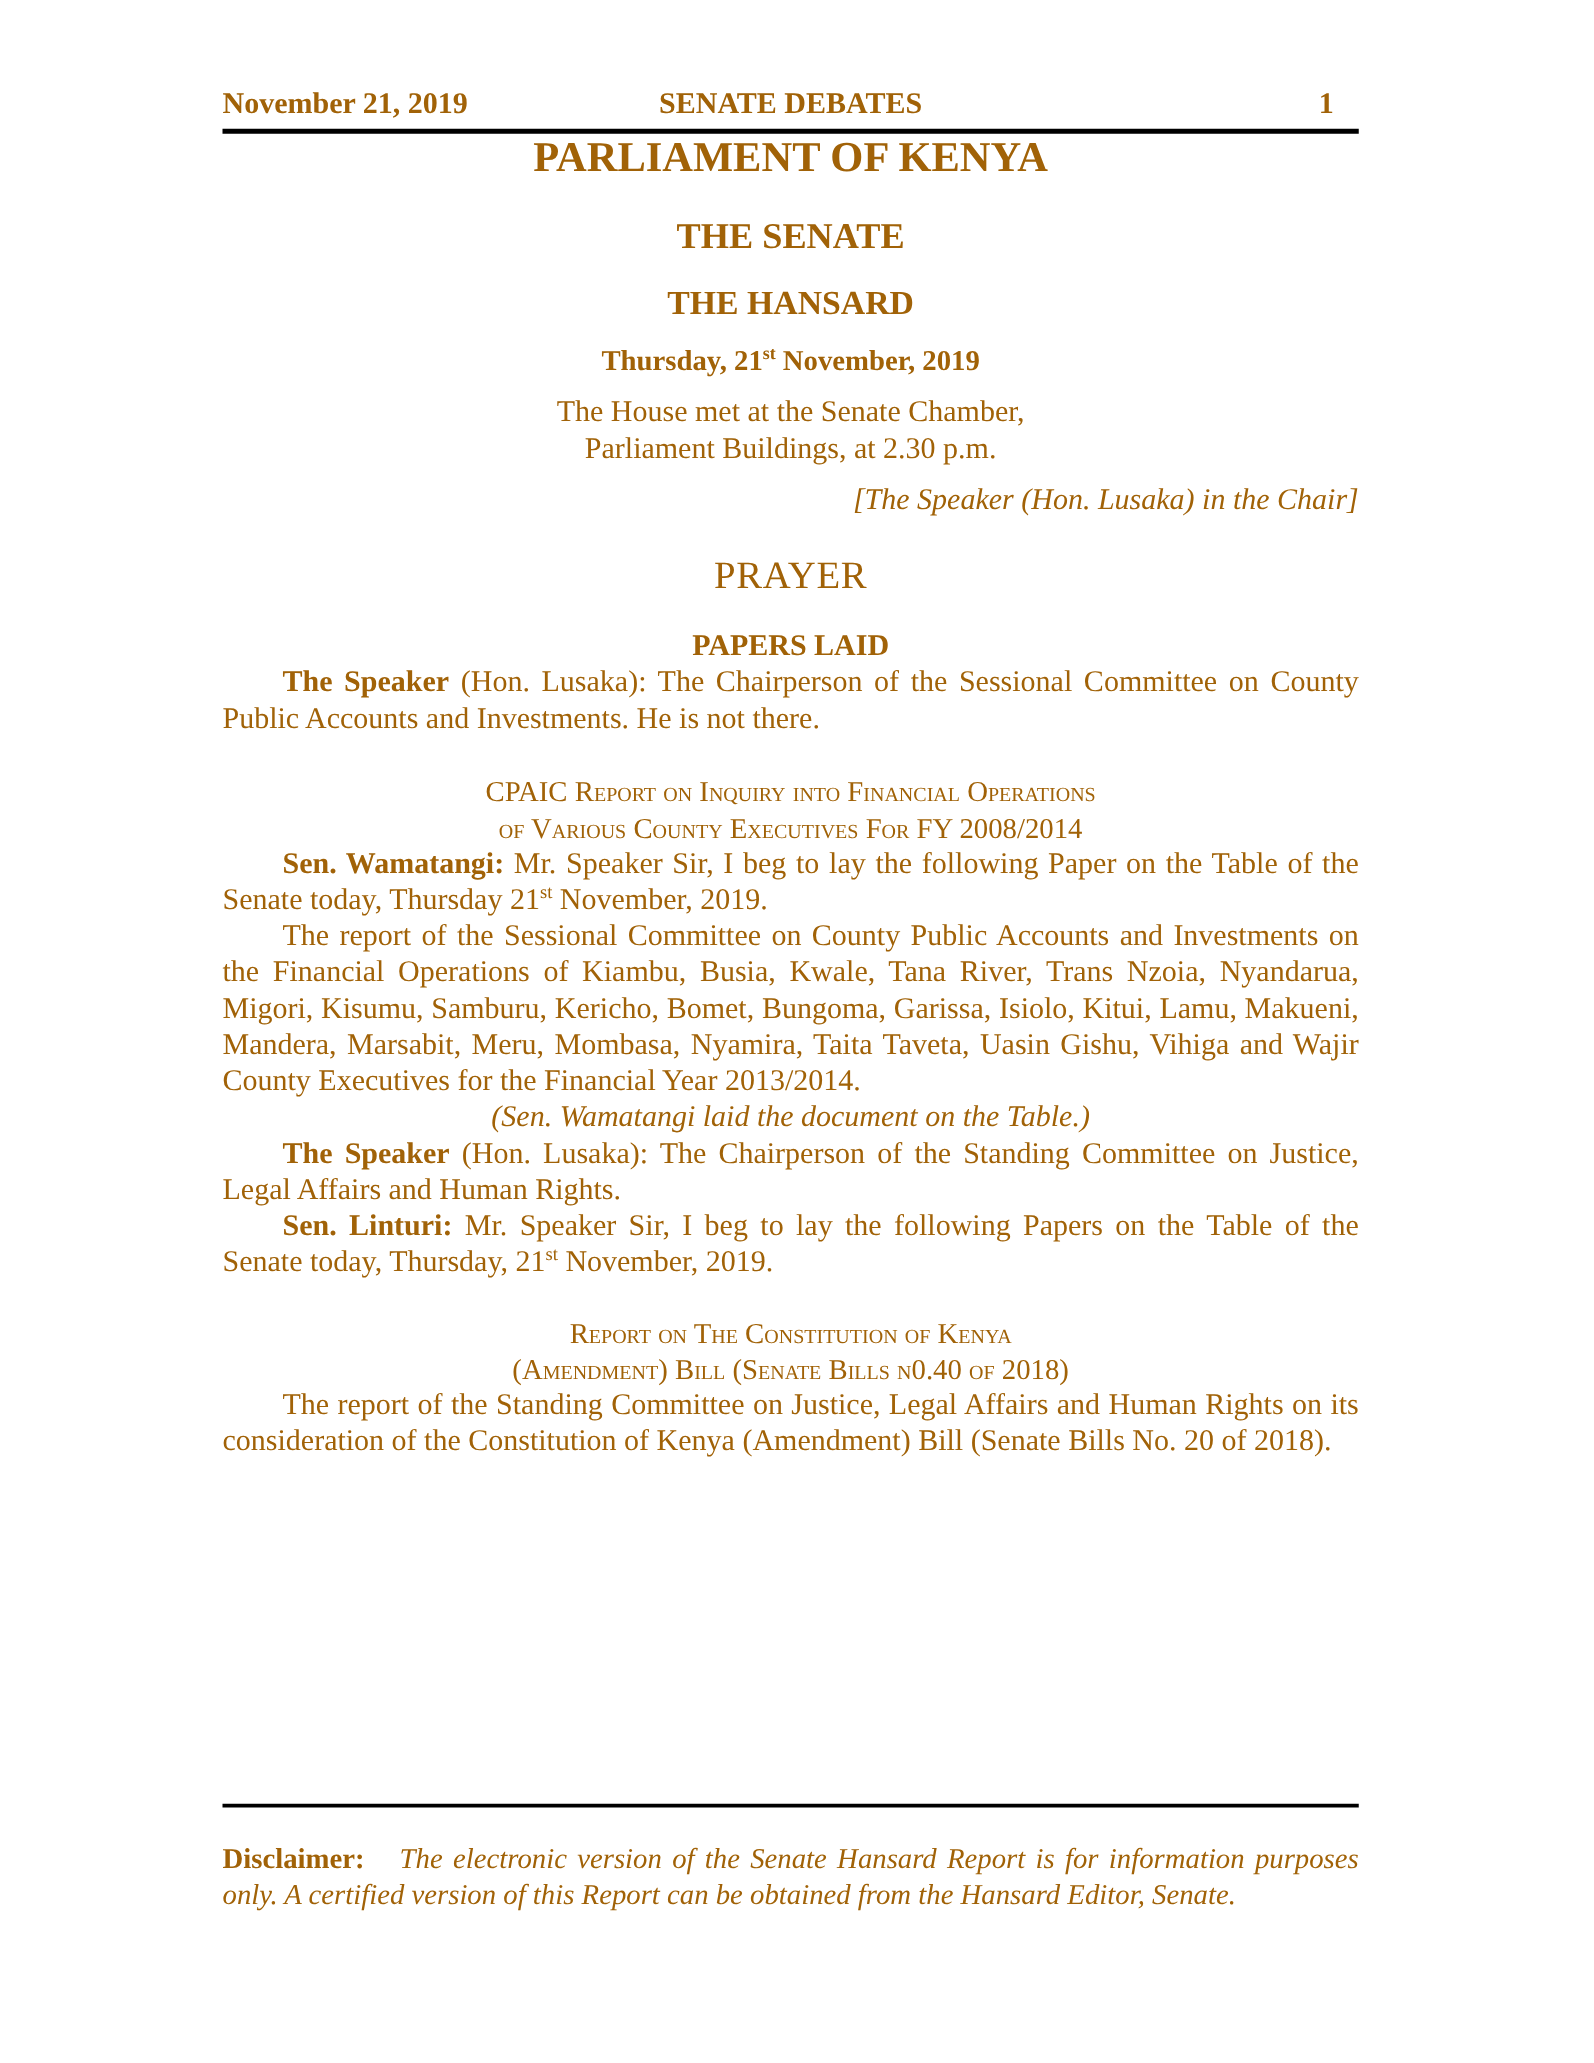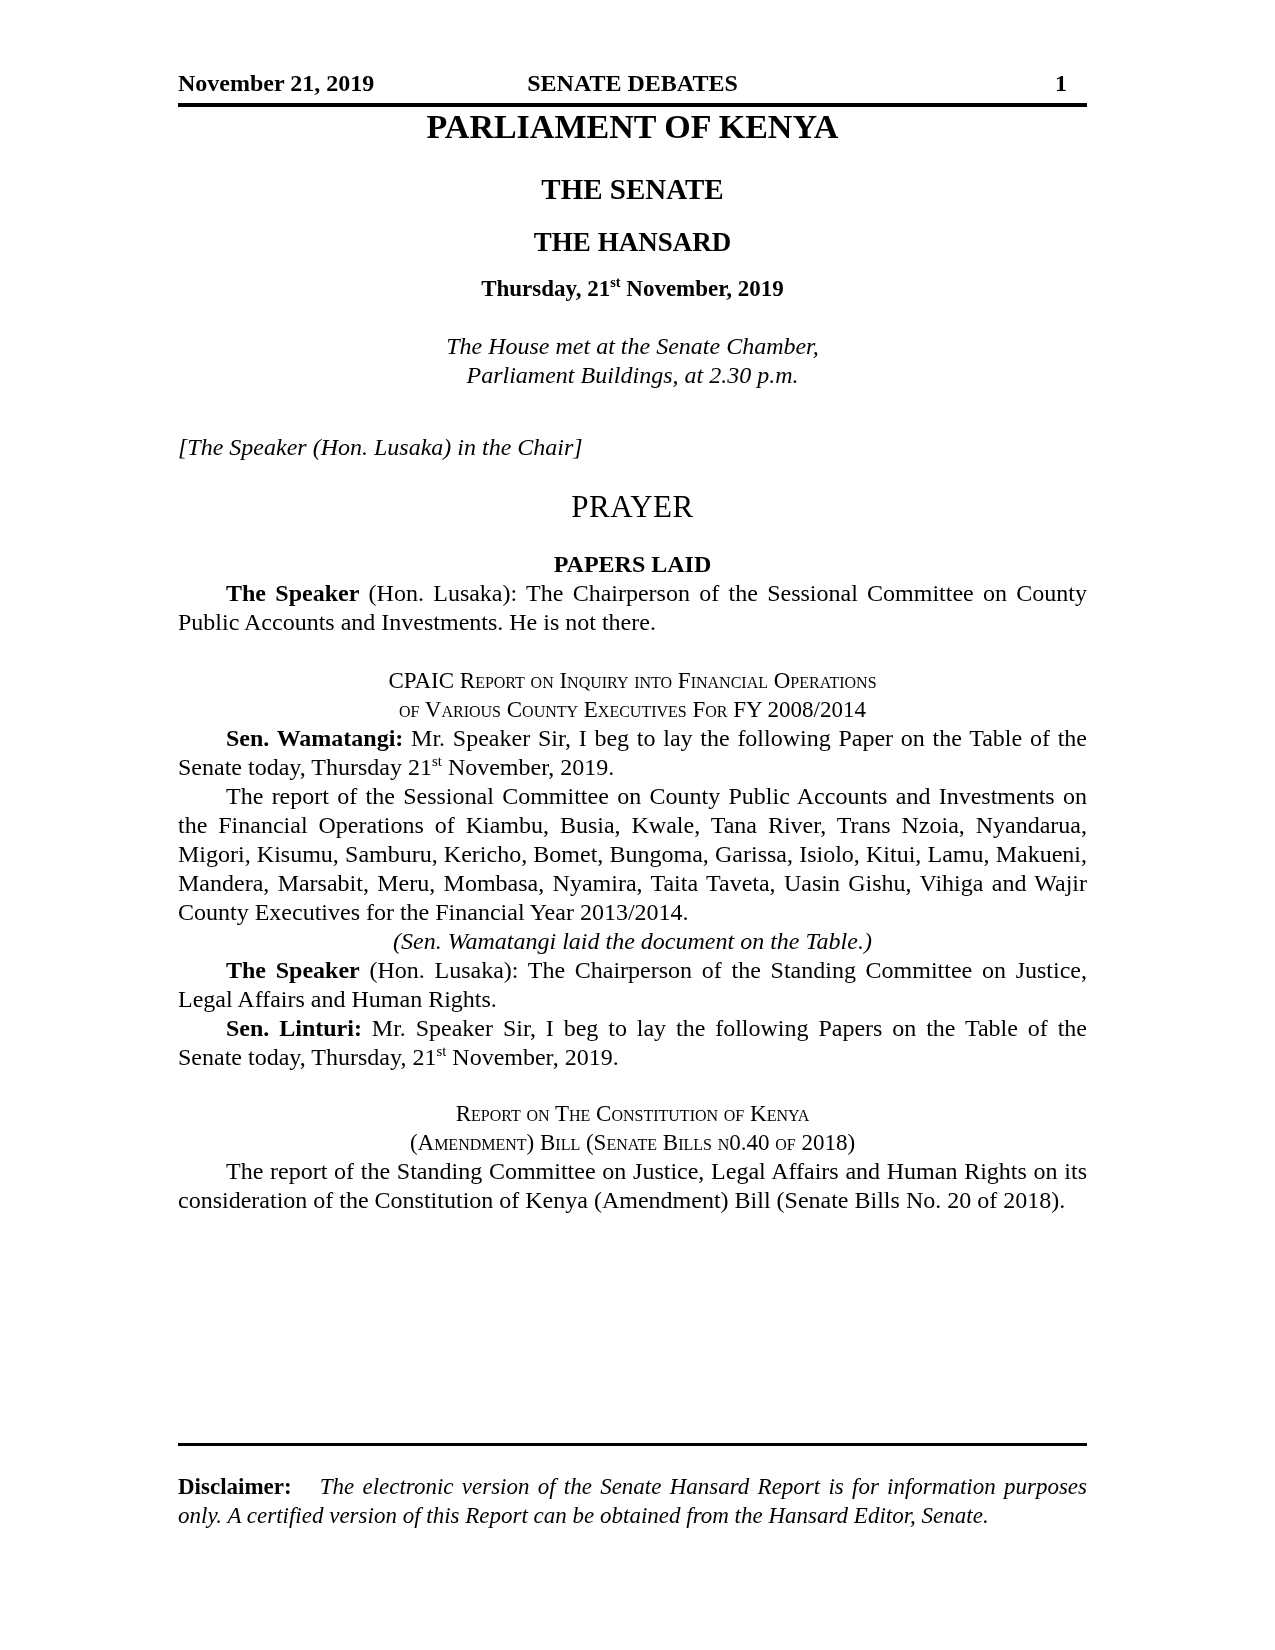--- a/index.html
+++ b/index.html
@@ -1,21 +1,21 @@
 <!DOCTYPE html>
 <html><head>
 <meta charset="utf-8">
 <style>
   html, body { margin: 0; padding: 0; background: #ffffff; }
   .page {
     position: relative;
     width: 1275px;
     height: 1650px;
     background: #ffffff;
-    color: #000000;
+    color: #a16207;
     font-family: "Liberation Serif", serif;
     font-size: 24px;
     line-height: 29px;
     box-sizing: border-box;
     padding: 72px 188px 2px 178px;
     overflow: hidden;
   }
   
   .running-header {
     position: relative;
@@ -24,22 +24,22 @@
     padding-bottom: 5px;
     height: 26px;
   }
   .running-header .hdr-date { position: absolute; left: 0; bottom: 5px; }
   .running-header .hdr-center { position: absolute; left: 50%; transform: translateX(-50%); bottom: 5px; }
   .running-header .hdr-page { position: absolute; right: 20px; bottom: 5px; }
   .doc-title   { font-size: 34px; line-height: 40px; font-weight: bold; text-align: center; }
   .senate-title{ margin-top: 25px; font-size: 29px; line-height: 34px; font-weight: bold; text-align: center; }
   .hansard-title{ margin-top: 21px; font-size: 27px; line-height: 31px; font-weight: bold; text-align: center; }
   .sitting-date{ margin-top: 16px; font-size: 23px; font-weight: bold; text-align: center; }
-  .met-block   { margin-top: 29px; font-style: italic; text-align: center; }
-  .chair-note  { margin-top: 43px; font-style: italic; text-align: left; }
+  .met-block   { margin-top: 13px; text-align: center; }
+  .chair-note  { margin-top: 12px; font-style: italic; text-align: right; }
   .prayer      { margin-top: 30px; text-align: center; font-size: 31px; letter-spacing: 0.5px; }
   .section-heading { margin-top: 29px; font-weight: bold; text-align: center; }
 
   p.body-para {
     margin: 0;
     text-align: justify;
     text-indent: 48px;
   }
   .mt-blank   { margin-top: 29px; }
   .mt-blank26 { margin-top: 26px; }

